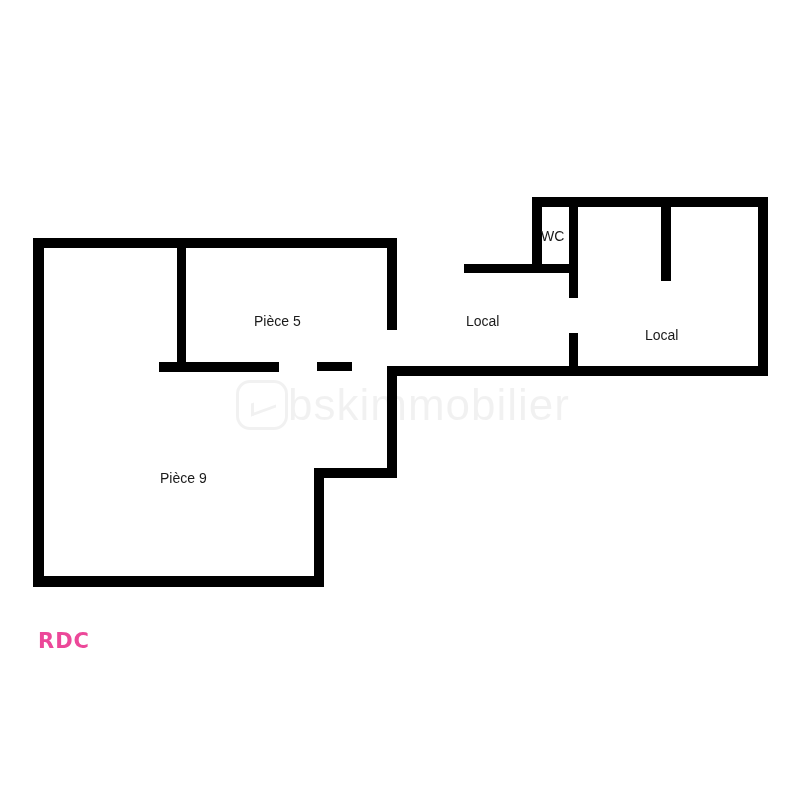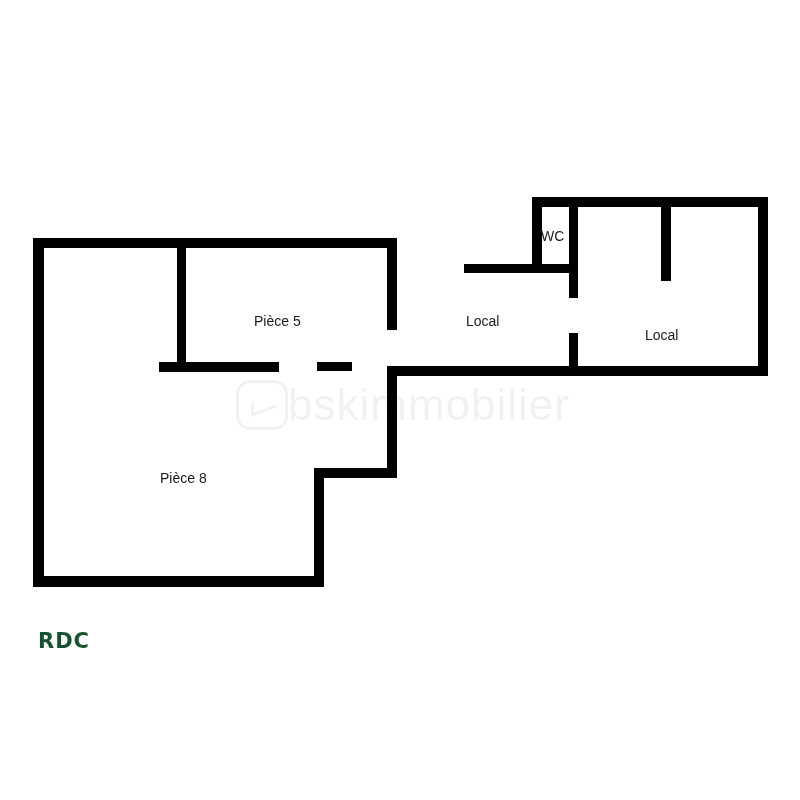--- a/index.html
+++ b/index.html
@@ -30,21 +30,21 @@
       line-height: 1;
       white-space: nowrap;
     }
     .level-label {
       position: absolute;
       left: 38px;
       top: 631px;
       font-family: "DejaVu Sans", "Liberation Sans", sans-serif;
       font-weight: bold;
       font-size: 21px;
-      color: #14532d;
+      color: #ec4899;
       letter-spacing: 1px;
       line-height: 1;
     }
     .watermark {
       position: absolute;
       left: 236px;
       top: 380px;
       display: flex;
       align-items: center;
       opacity: 0.05;
@@ -100,20 +100,20 @@
     <rect x="569" y="333" width="9" height="43" class="wall" fill="#000000"></rect>
     <rect x="661" y="197" width="10" height="84" class="wall" fill="#000000"></rect>
   </svg>
 
 <div class="watermark">
   <div class="watermark-logo"></div>
   <span class="watermark-text">bskimmobilier</span>
 </div>
 
 <div id="labels">
-    <span class="room-label" style="left: 160px; top: 471px;">Pièce 8</span>
+    <span class="room-label" style="left: 160px; top: 471px;">Pièce 9</span>
     <span class="room-label" style="left: 254px; top: 314px;">Pièce 5</span>
     <span class="room-label" style="left: 466px; top: 314px;">Local</span>
     <span class="room-label" style="left: 541px; top: 229px;">WC</span>
     <span class="room-label" style="left: 645px; top: 328px;">Local</span>
   </div>
 
 <div class="level-label">RDC</div>
 
 </body></html>

